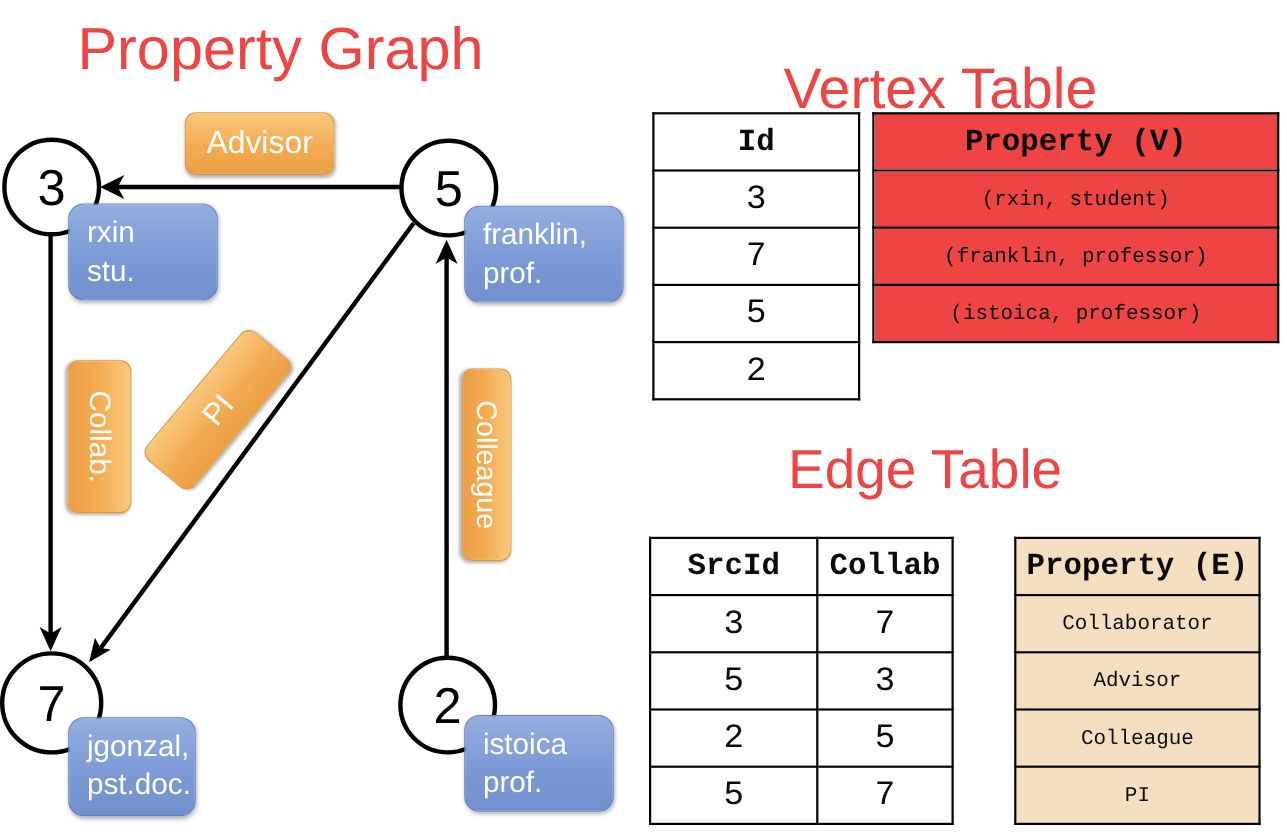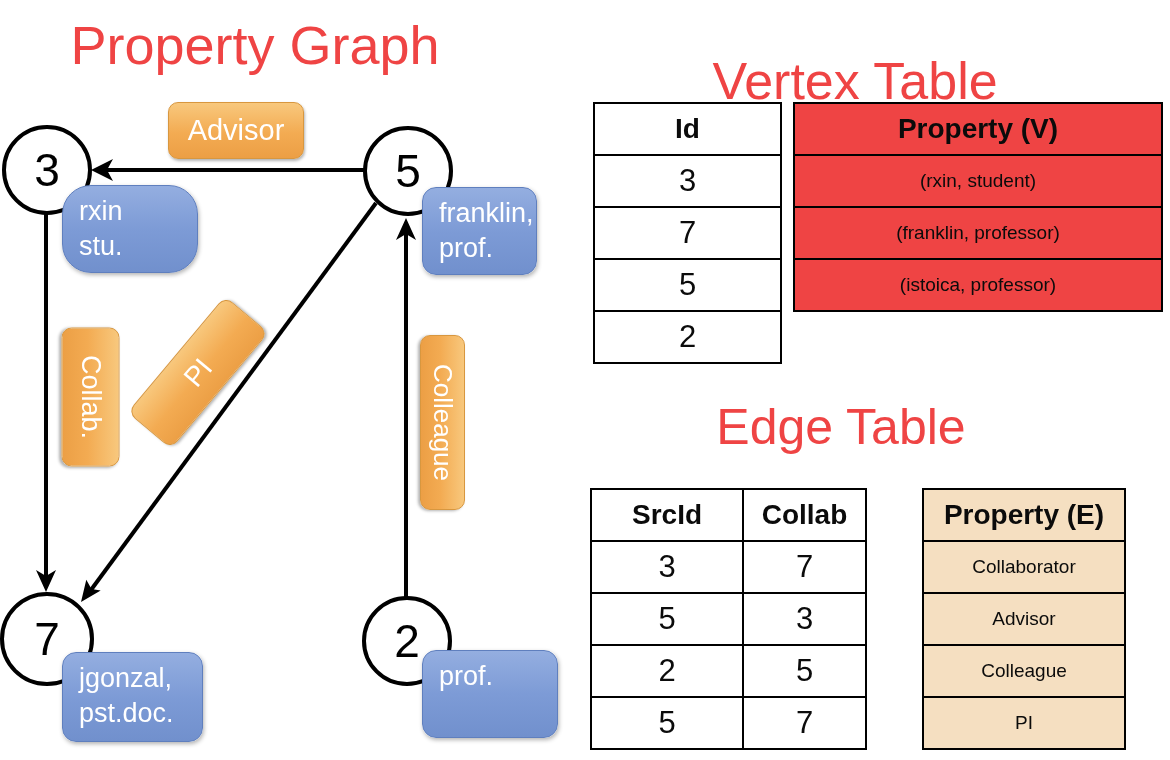--- a/index.html
+++ b/index.html
@@ -32,21 +32,21 @@
   .vlabel{
     position:absolute;
     background:linear-gradient(180deg,#94aee0 0%,#7d9bd6 50%,#7190cd 100%);
     border:1px solid #5f7fbe;border-radius:14px;
     box-shadow:1px 2px 4px rgba(0,0,0,0.3);
     color:#ffffff;font-size:27px;line-height:35px;
     padding:8px 0 0 16px;box-sizing:border-box;
   }
 
   table.tbl{
-    position:absolute;border-collapse:collapse;table-layout:fixed;
+    position:absolute;border-collapse:collapse;table-layout:fixed;font-family:Liberation Mono, monospace;
   }
   table.tbl td{
     border:2px solid #000;text-align:center;vertical-align:middle;
     font-size:19px;height:50px;padding:0;overflow:hidden;white-space:nowrap;
   }
   table.tbl td.hdr{font-weight:700;font-size:28px;}
   table.tbl td.num{font-size:31px;}
   #vertex-prop-table td{background:#ef4444;}
   #edge-prop-table td{background:#f5dfc1;}
 </style>
@@ -82,33 +82,34 @@
   <div class="node-num" style="left:4px;top:127px;width:86px;height:86px;">3</div>
   <div class="node-num" style="left:365px;top:128px;width:86px;height:86px;">5</div>
   <div class="node-num" style="left:2px;top:594px;width:90px;height:90px;">7</div>
   <div class="node-num" style="left:364px;top:598px;width:86px;height:86px;">2</div>
 
   <div class="elabel" style="left:168px;top:102px;width:134px;height:55px;font-size:29px;">Advisor</div>
   <div class="elabel" style="left:21px;top:368px;width:137px;height:56px;transform:rotate(90deg);font-size:27px;">Collab.</div>
   <div class="elabel" style="left:122px;top:344px;width:150px;height:55px;transform:rotate(-50deg);font-size:28px;">PI</div>
   <div class="elabel" style="left:355px;top:400px;width:173px;height:43px;transform:rotate(90deg);font-size:26px;">Colleague</div>
 
-  <div class="vlabel" style="left:62px;top:185px;width:136px;height:88px;border-radius:29px;">
+  <div class="vlabel" style="left:62px;top:185px;width:136px;height:88px;">
     <div>rxin</div>
     <div>stu.</div>
   </div>
-  <div class="vlabel" style="left:422px;top:187px;width:115px;height:88px;">
+  <div class="vlabel" style="left:422px;top:187px;width:145px;height:88px;">
     <div>franklin,</div>
     <div>prof.</div>
   </div>
-  <div class="vlabel" style="left:62px;top:652px;width:141px;height:90px;">
+  <div class="vlabel" style="left:62px;top:652px;width:116px;height:90px;">
     <div>jgonzal,</div>
     <div>pst.doc.</div>
   </div>
   <div class="vlabel" style="left:422px;top:650px;width:136px;height:88px;">
+    <div>istoica</div>
     <div>prof.</div>
   </div>
 
   <table class="tbl" id="vertex-id-table" style="left:593px;top:102px;width:189px;">
     <tbody>
         <tr>
           <td class="hdr">Id</td>
         </tr>
     <tr>
           <td class="num">3</td>
@@ -160,21 +161,21 @@
       <td class="num">2</td>
       <td class="num">5</td>
     </tr>
     <tr>
       <td class="num">5</td>
       <td class="num">7</td>
     </tr>
   </tbody>
     </table>
 
-  <table class="tbl" id="edge-prop-table" style="left:922px;top:488px;width:204px;">
+  <table class="tbl" id="edge-prop-table" style="left:922px;top:488px;width:224px;">
     <tbody>
         <tr>
           <td class="hdr">Property (E)</td>
         </tr>
     <tr>
           <td>Collaborator</td>
         </tr>
     <tr>
           <td>Advisor</td>
         </tr>

